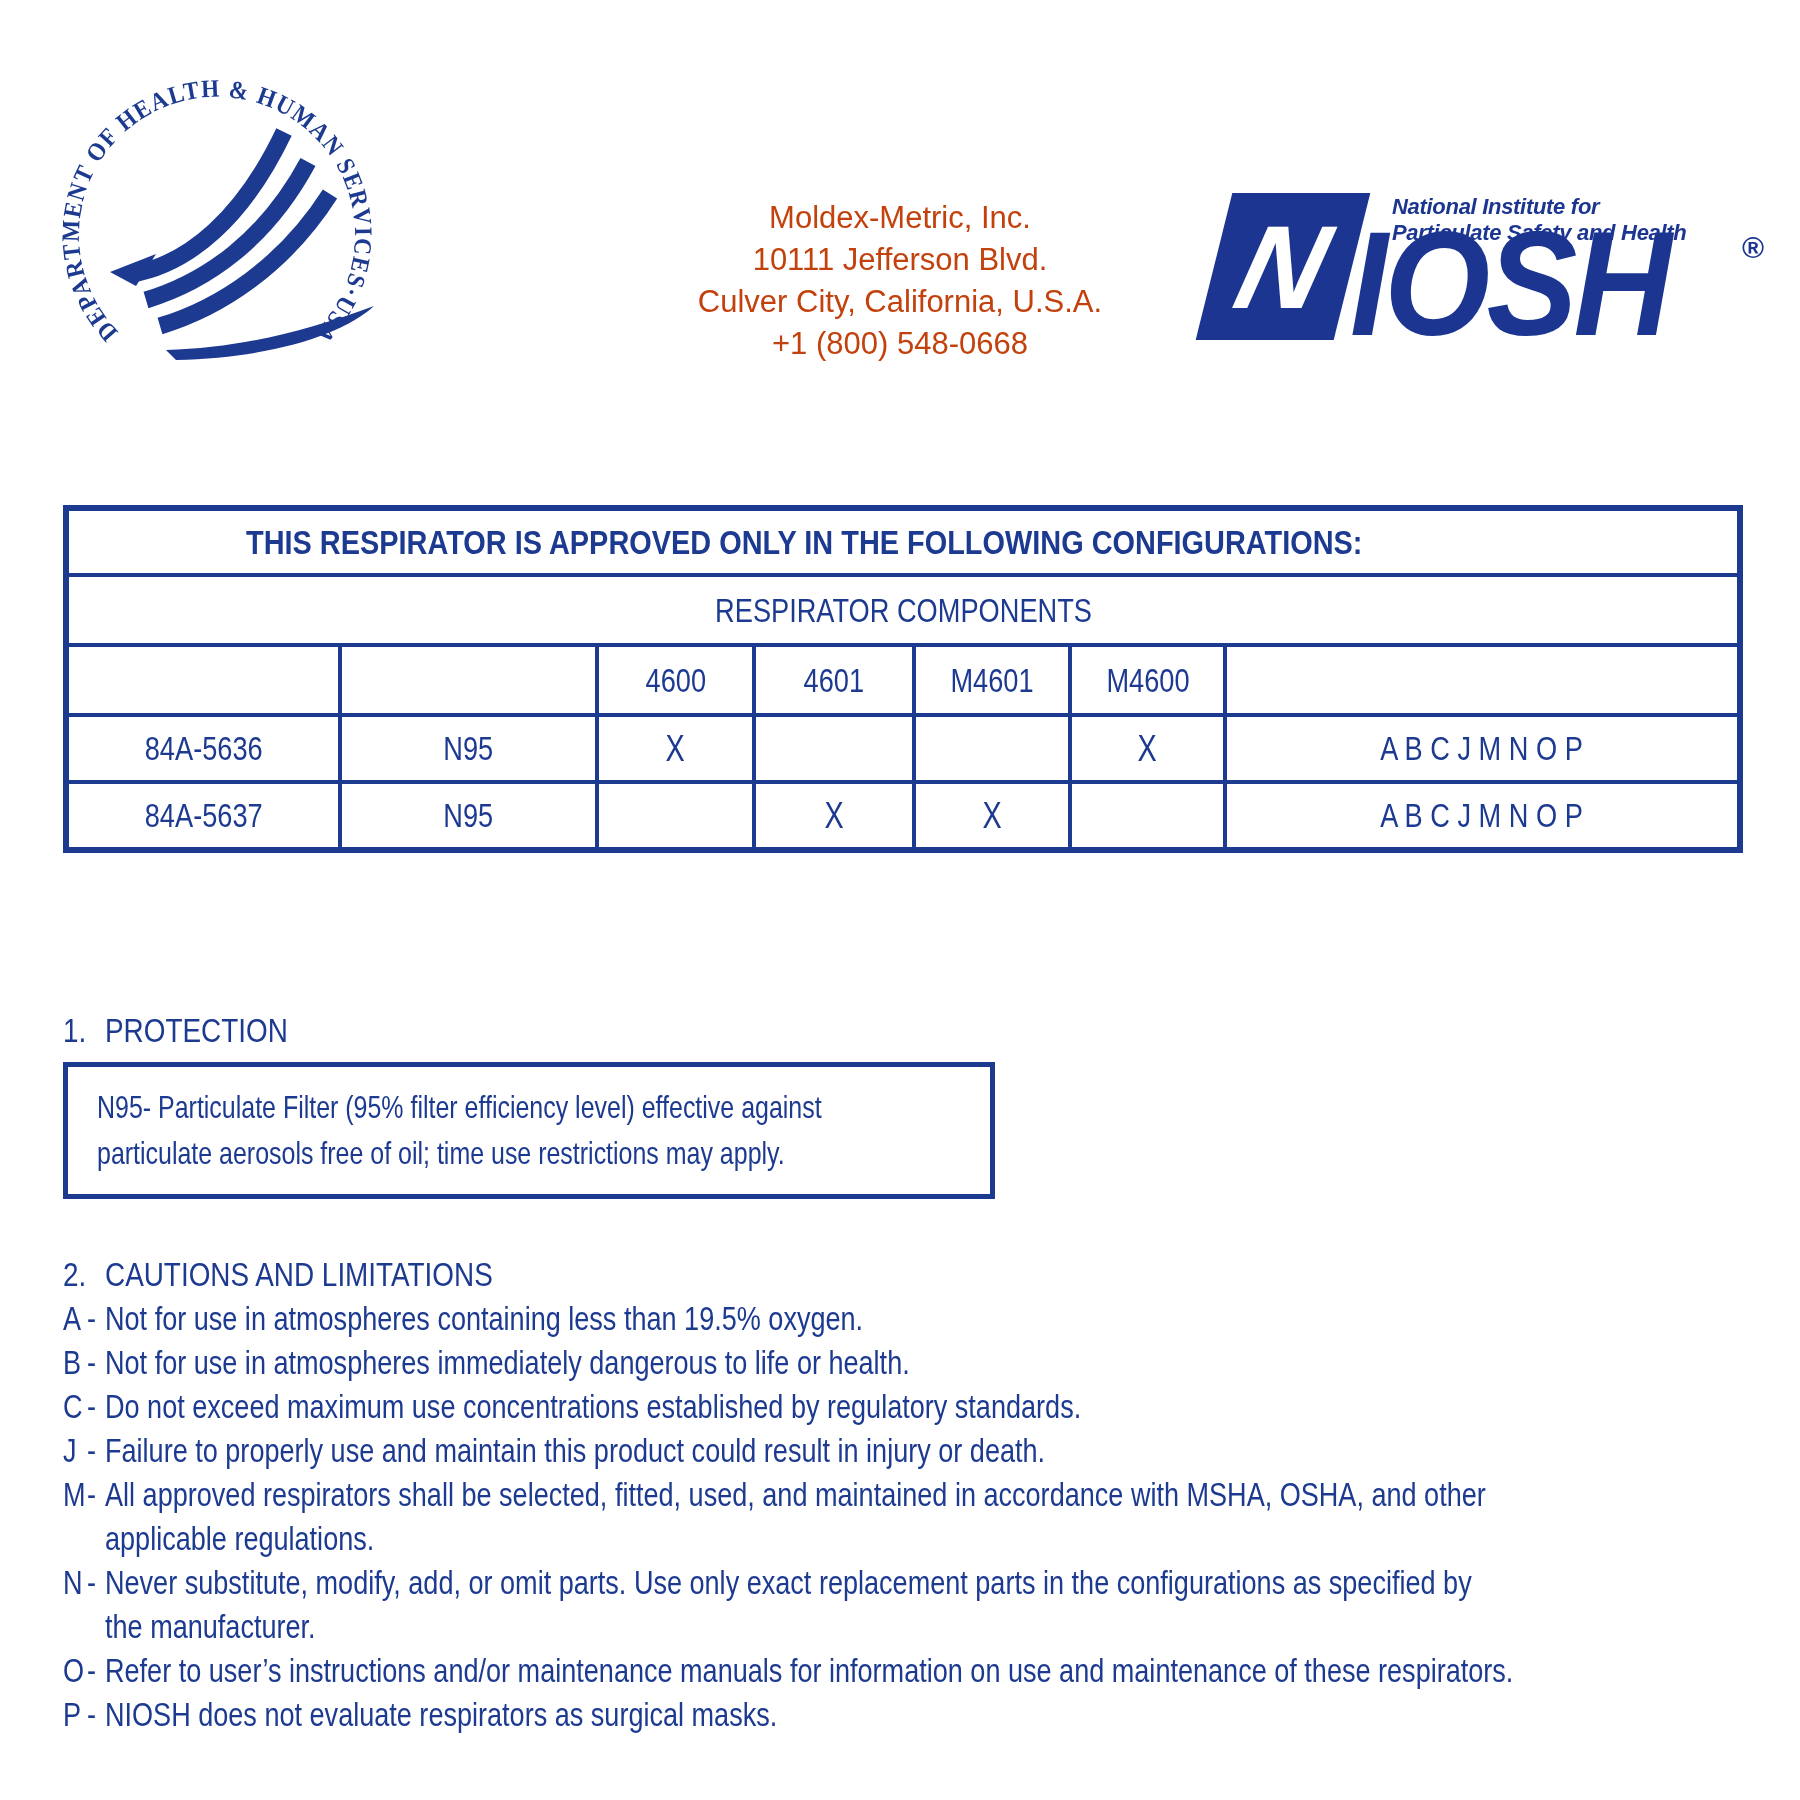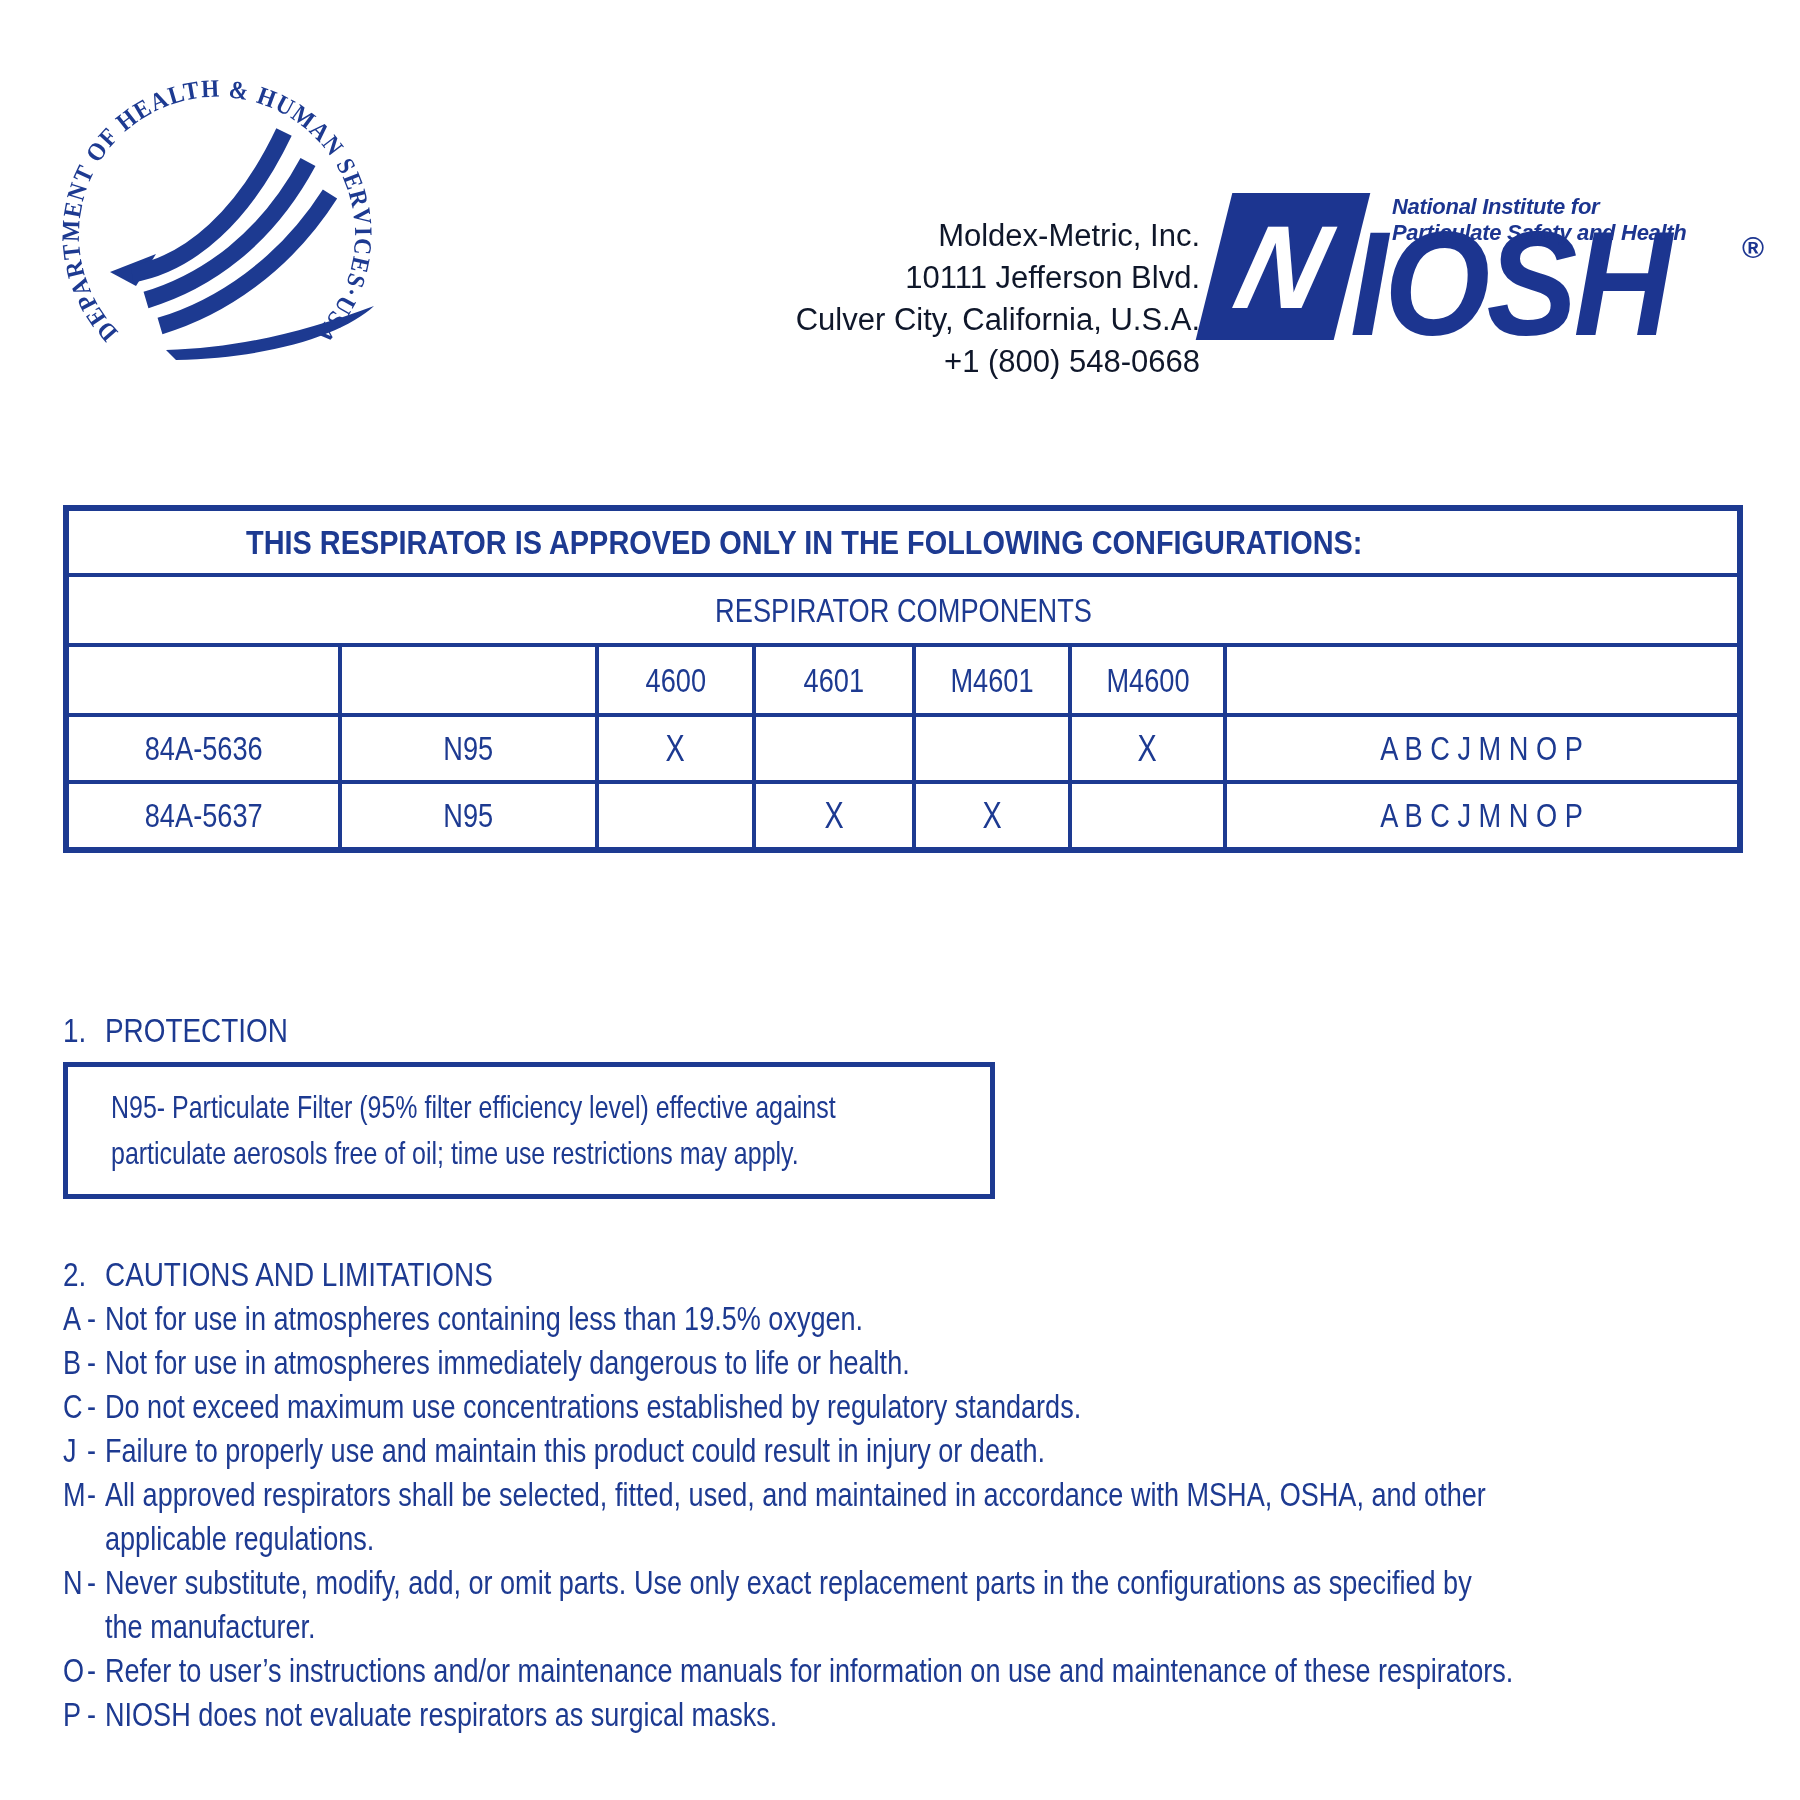--- a/index.html
+++ b/index.html
@@ -16,22 +16,22 @@
   .sx{display:inline-block;white-space:nowrap;transform-origin:0 50%;}
   .sx78{transform:scaleX(0.78);}
   .sx80{transform:scaleX(0.80);}
   .sx82{transform:scaleX(0.82);}
   .sx85{transform:scaleX(0.85);}
   .sxc{transform-origin:50% 50%;}
 
   
   .hhs-seal{position:absolute;left:52px;top:76px;width:350px;height:330px;}
   .address{
-    position:absolute;left:600px;top:215px;width:600px;
-    text-align:right;font-size:31px;line-height:42px;color:#0f172a;
+    position:absolute;left:600px;top:197px;width:600px;
+    text-align:center;font-size:31px;line-height:42px;color:#c2410c;
   }
   .niosh{position:absolute;left:1200px;top:193px;width:558px;height:152px;color:#1c3590;}
   .n-block{
     position:absolute;left:14px;top:0;width:138px;height:147px;
     background:#1c3590;transform:skewX(-14deg);
     display:flex;align-items:center;justify-content:center;
   }
   .n-block span{color:#fff;font-style:italic;font-weight:bold;font-size:118px;line-height:1;}
   .n-iosh{
     position:absolute;left:150px;top:34px;font-style:italic;font-weight:bold;
@@ -66,21 +66,21 @@
   .xmark{font-size:36px;}
 
   
   .sec-row{display:flex;align-items:baseline;}
   .sec-num{width:42px;flex:0 0 42px;}
   .sec-head{position:absolute;left:63px;font-size:34px;line-height:44px;}
   #protection-heading{top:1008px;}
   #protection-box{
     position:absolute;left:63px;top:1062px;width:932px;height:137px;
     border:5px solid var(--blue);box-sizing:border-box;
-    padding:17px 0 0 43px;font-size:32px;line-height:46px;
+    padding:17px 0 0 29px;font-size:32px;line-height:46px;
   }
   #cautions{position:absolute;left:63px;top:1251px;width:1724px;font-size:33px;}
   #cautions .head-row{font-size:34px;line-height:46px;display:flex;}
   .c-row{display:flex;line-height:44px;}
   .c-letter{width:24px;flex:0 0 24px;}
   .c-dash{width:18px;flex:0 0 18px;}
   .c-cont{margin-left:42px;}
 </style>
 </head>
 <body>

